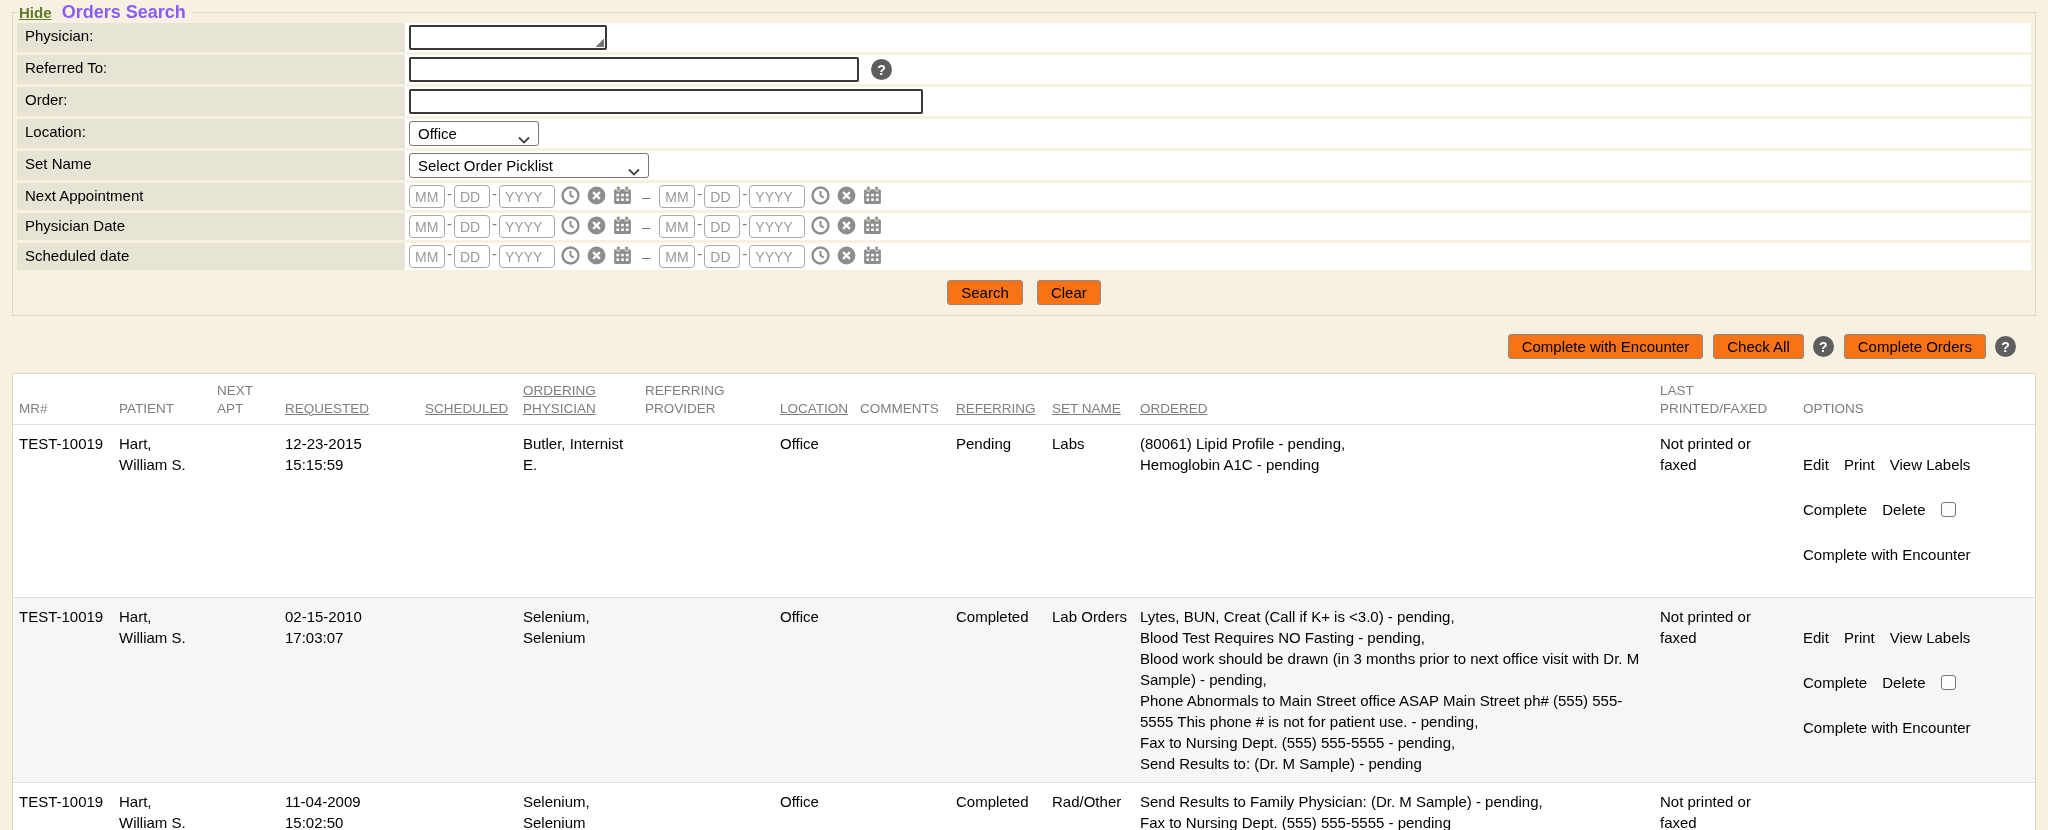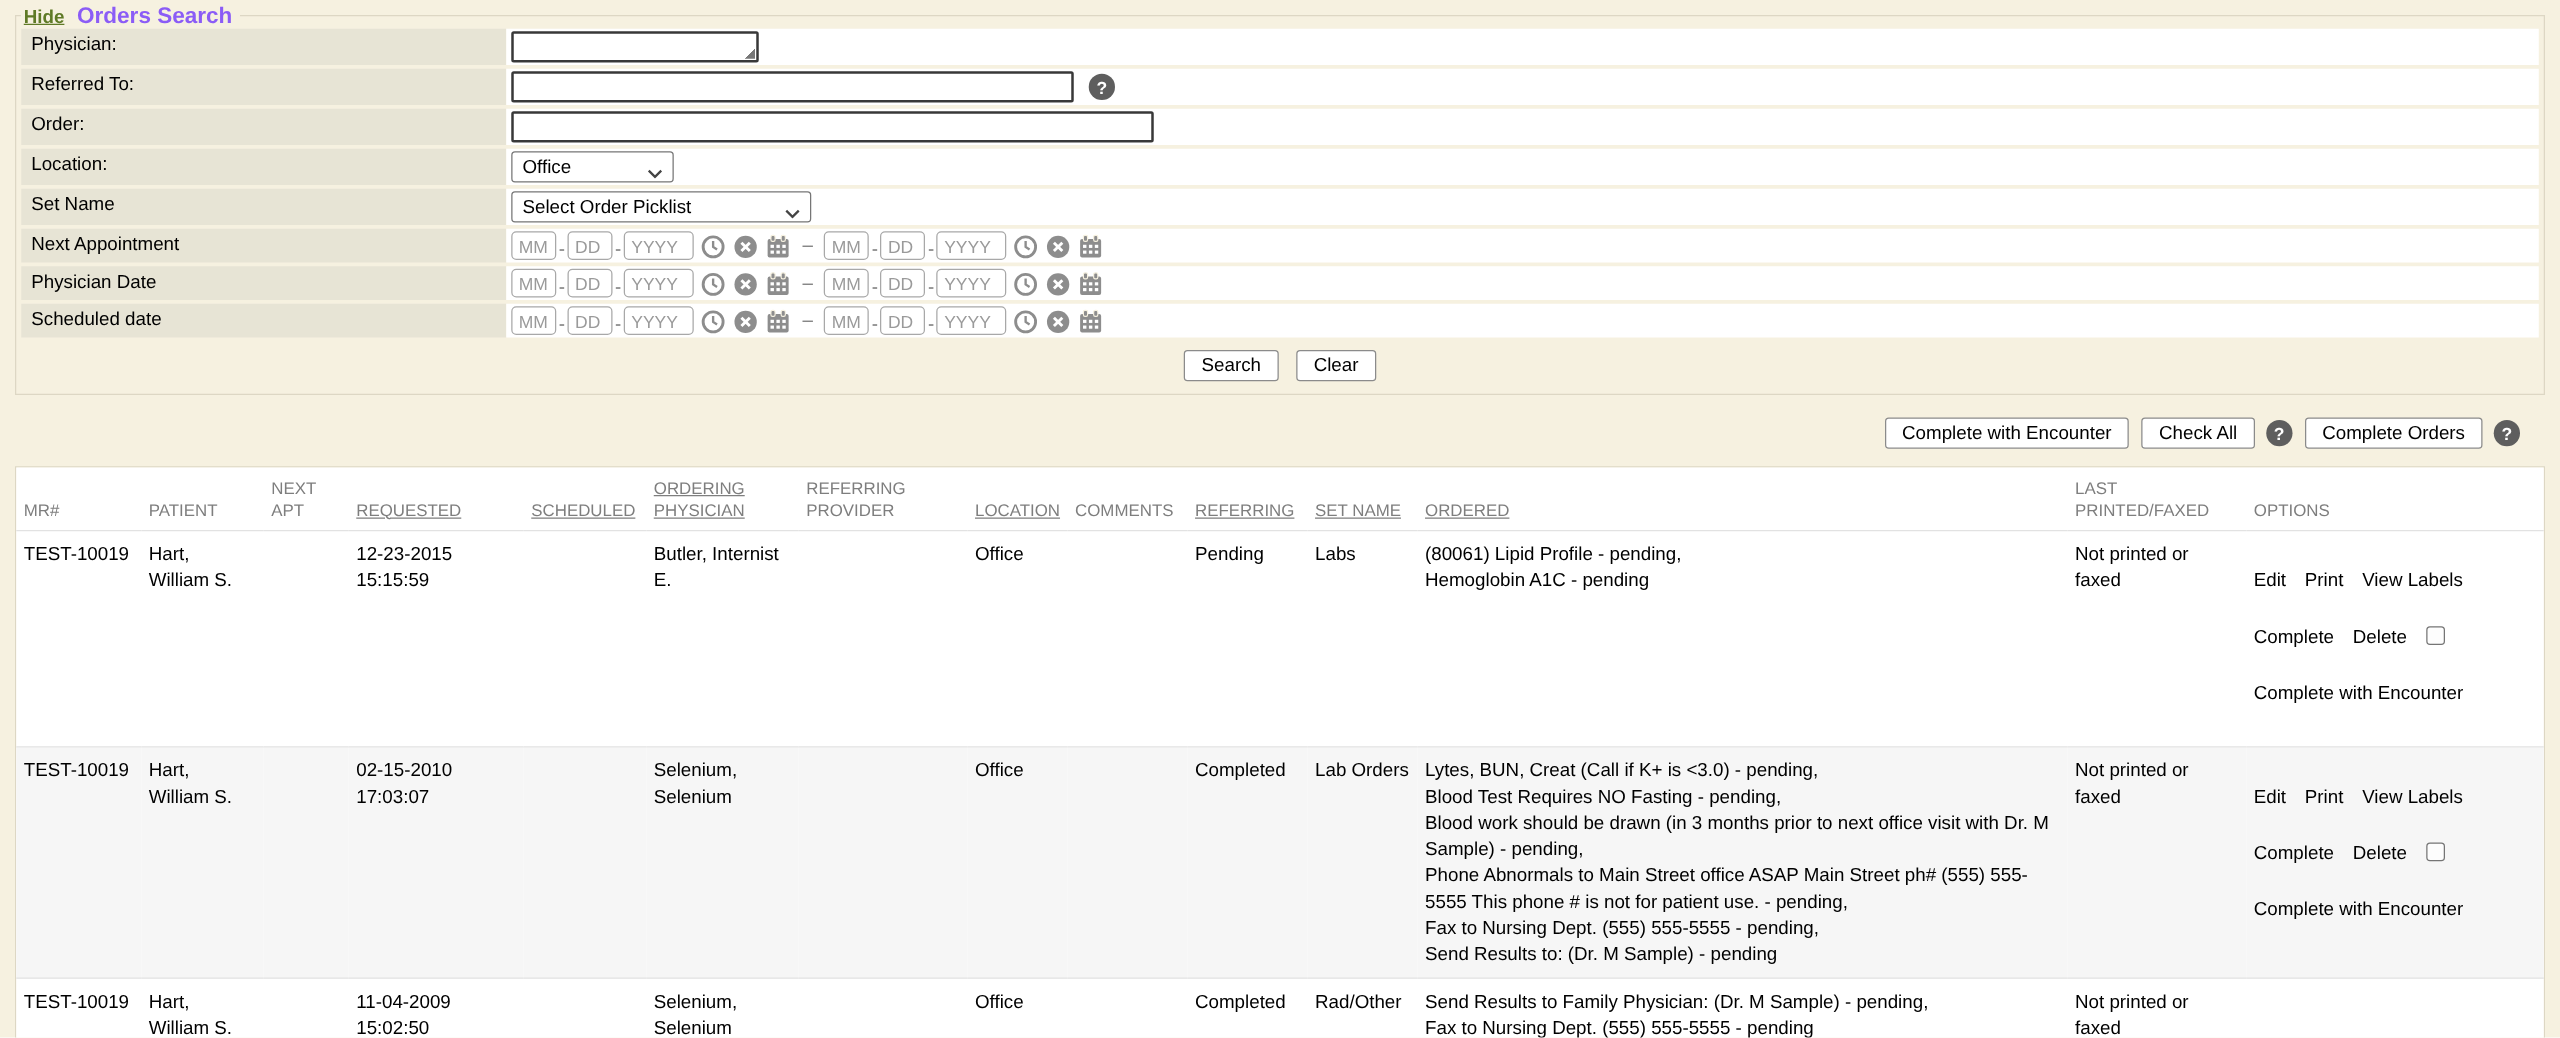--- a/index.html
+++ b/index.html
@@ -37,33 +37,33 @@
   .fold { position:absolute; right:3px; bottom:3px; width:8px; height:8px;
     background:linear-gradient(135deg, transparent 50%, #777 50%); }
   .fakesel {
     background:#fff; border:1px solid #767676; border-radius:3px; height:25px;
     display:inline-flex; align-items:center; padding:0 8px; cursor:default;
   }
   .fakesel .chev { margin-left:auto; width:12px; height:8px; display:inline-block; }
   .sel-loc { width:130px; }
   .sel-set { width:240px;align-items:center; }
   
-  .dgrp { display:inline-flex; align-items:flex-end; }
+  .dgrp { display:inline-flex; align-items:flex-start; }
   .dinp {
     height:23px; border:1px solid #a8a8a8; border-radius:4px; background:#fff;
     font-family:inherit; font-size:14px; padding:0 5px; outline:none; color:#000;
   }
   .dinp::placeholder { color:#9a9a9a; opacity:1; }
   .d2 { width:36px; } .d4 { width:56px; }
   .dsep { color:#777; margin:0 2px; }
   .dico { width:21px; height:21px; margin-left:5px; display:inline-block; cursor:pointer; }
   .rsep { color:#777; margin:0 9px; }
   
   .btn {
-    background:#ffffff; border:1px solid #8b8b8b; border-radius:3px;
+    background:#f97316; border:1px solid #8b8b8b; border-radius:3px;
     font-family:inherit; font-size:15px; color:#000; padding:3px 13px; cursor:pointer;
   }
   .btnrow { text-align:center; padding:7px 0 4px 0; }
   .btnrow .btn { margin:0 5px; }
   .actions { display:flex; justify-content:flex-end; align-items:center; margin:18px 32px 14px 0; }
   .actions .btn { margin-left:10px; }
   .help {
     width:21px; height:21px; border-radius:50%; background:#5e5e5e; color:#fff;
     font-weight:bold; font-size:14px; display:inline-flex; align-items:center;
     justify-content:center; margin-left:9px; cursor:pointer; flex:0 0 auto;

